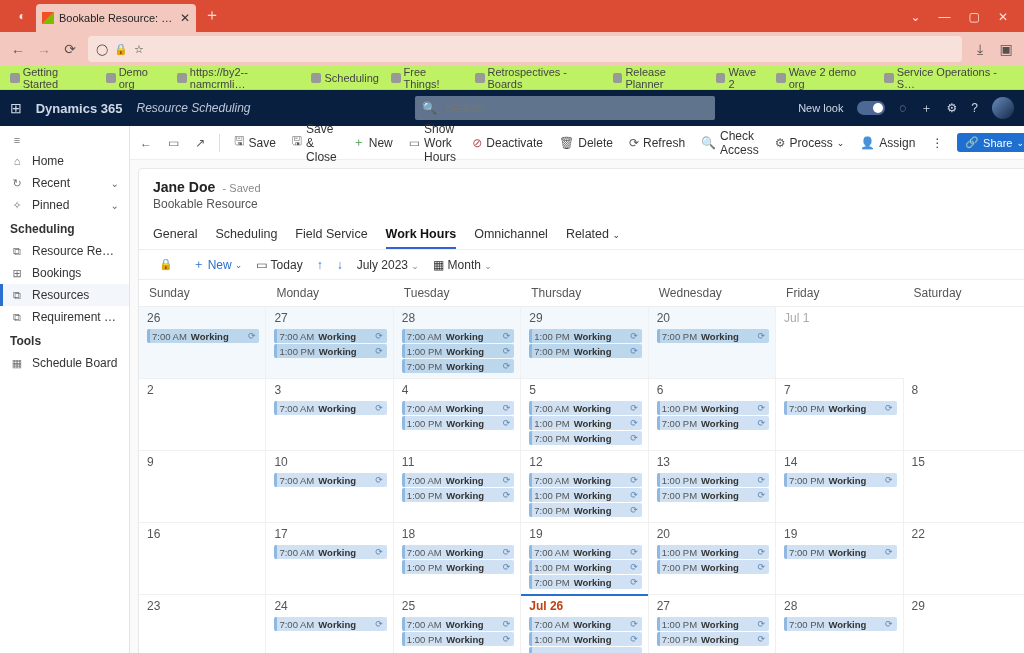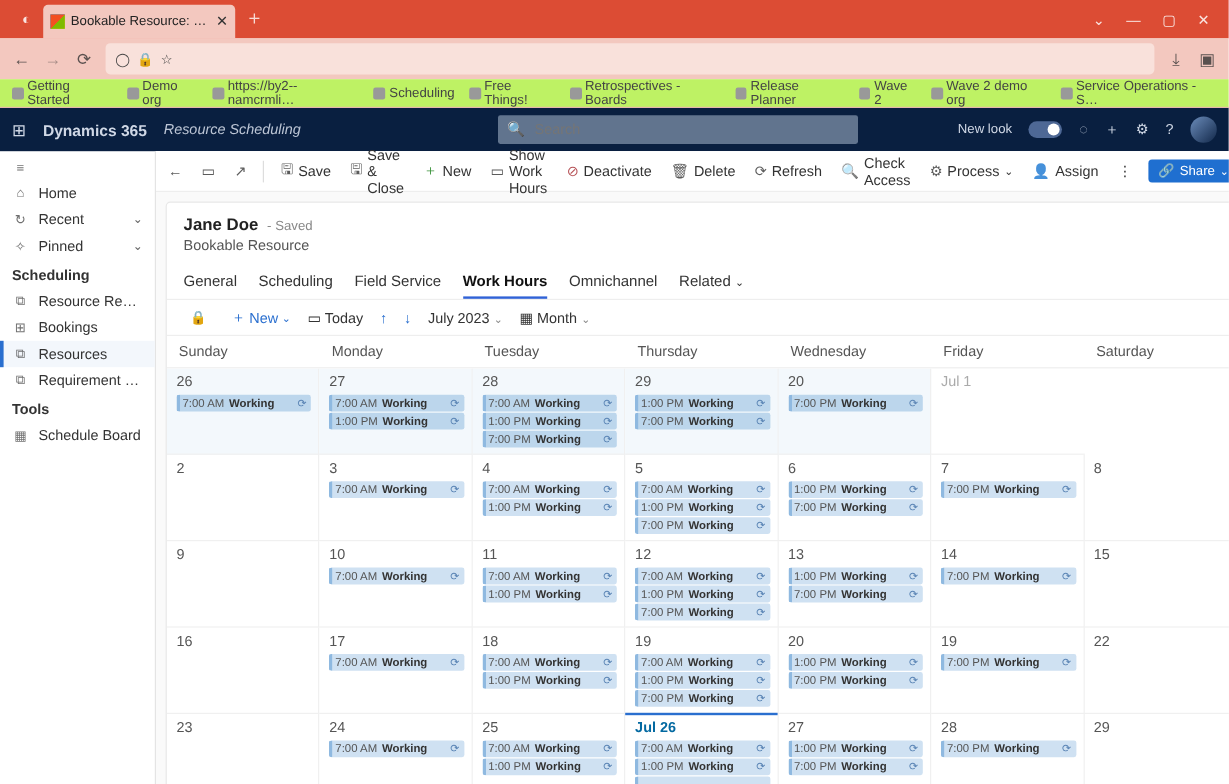--- a/index.html
+++ b/index.html
@@ -62,21 +62,21 @@
   .cal-tb .arrow{ color:#2a6fcf;}
   .lock { color:#888; font-size:11px; margin-right:6px;}
   .cal-head { display:grid; grid-template-columns:repeat(7,1fr); border-top:1px solid #eee; border-bottom:1px solid #eee;}
   .cal-head div { padding:6px 10px; font-size:12px; color:#555;}
   .cal-body { flex:1; overflow:auto;}
   .wk { display:grid; grid-template-columns:repeat(7,1fr); }
   .day { border-right:1px solid #f0f0f0; border-bottom:1px solid #f0f0f0; min-height:66px; padding:2px 4px 4px 6px; position:relative;}
   .day:last-child{border-right:none;}
   .daynum { font-size:12px; color:#555; padding:2px 0 3px 2px;}
   .daynum.muted { color:#aaa;}
-  .daynum.hl { font-weight:700; color:#0369a1;}
+  .daynum.hl { font-weight:700; color:#c2410c;}
   .today-bar { position:absolute; top:-1px; left:0; right:0; height:2px; background:#2a6fcf;}
   .ev { background:#cfe1f2; border-left:3px solid #8fb9e0; height:14px; margin:1px 2px; display:flex; align-items:center; padding:0 4px 0 2px; font-size:9.5px; color:#333; border-radius:2px;}
   .ev .t { color:#555;}
   .ev .lbl { margin-left:4px; font-weight:700;}
   .ev .rpt { margin-left:auto; color:#5b85b5; font-size:9px;}
   .day.past { background:#f3f8fc;}
   .day.past .ev { background:#bcd6ec;}
 </style>
 </head>
 <body>

